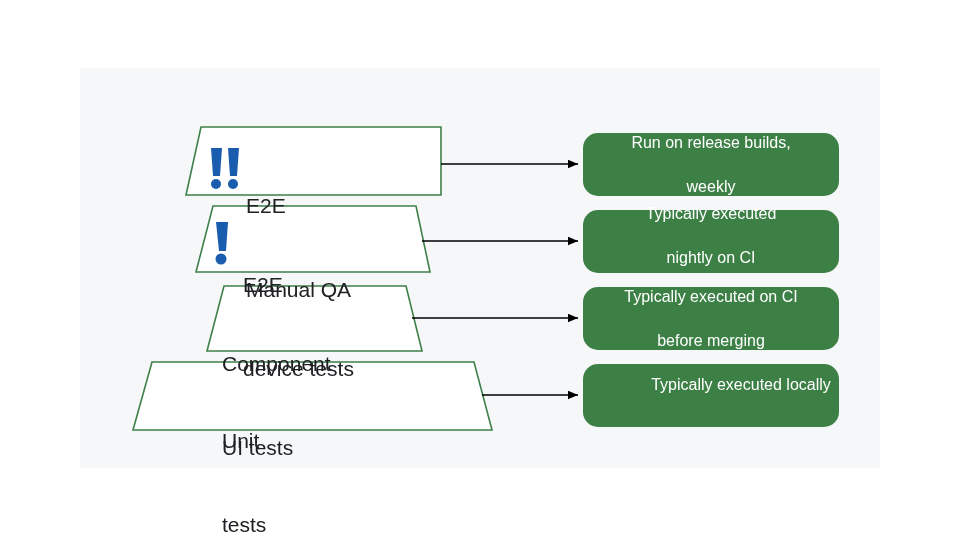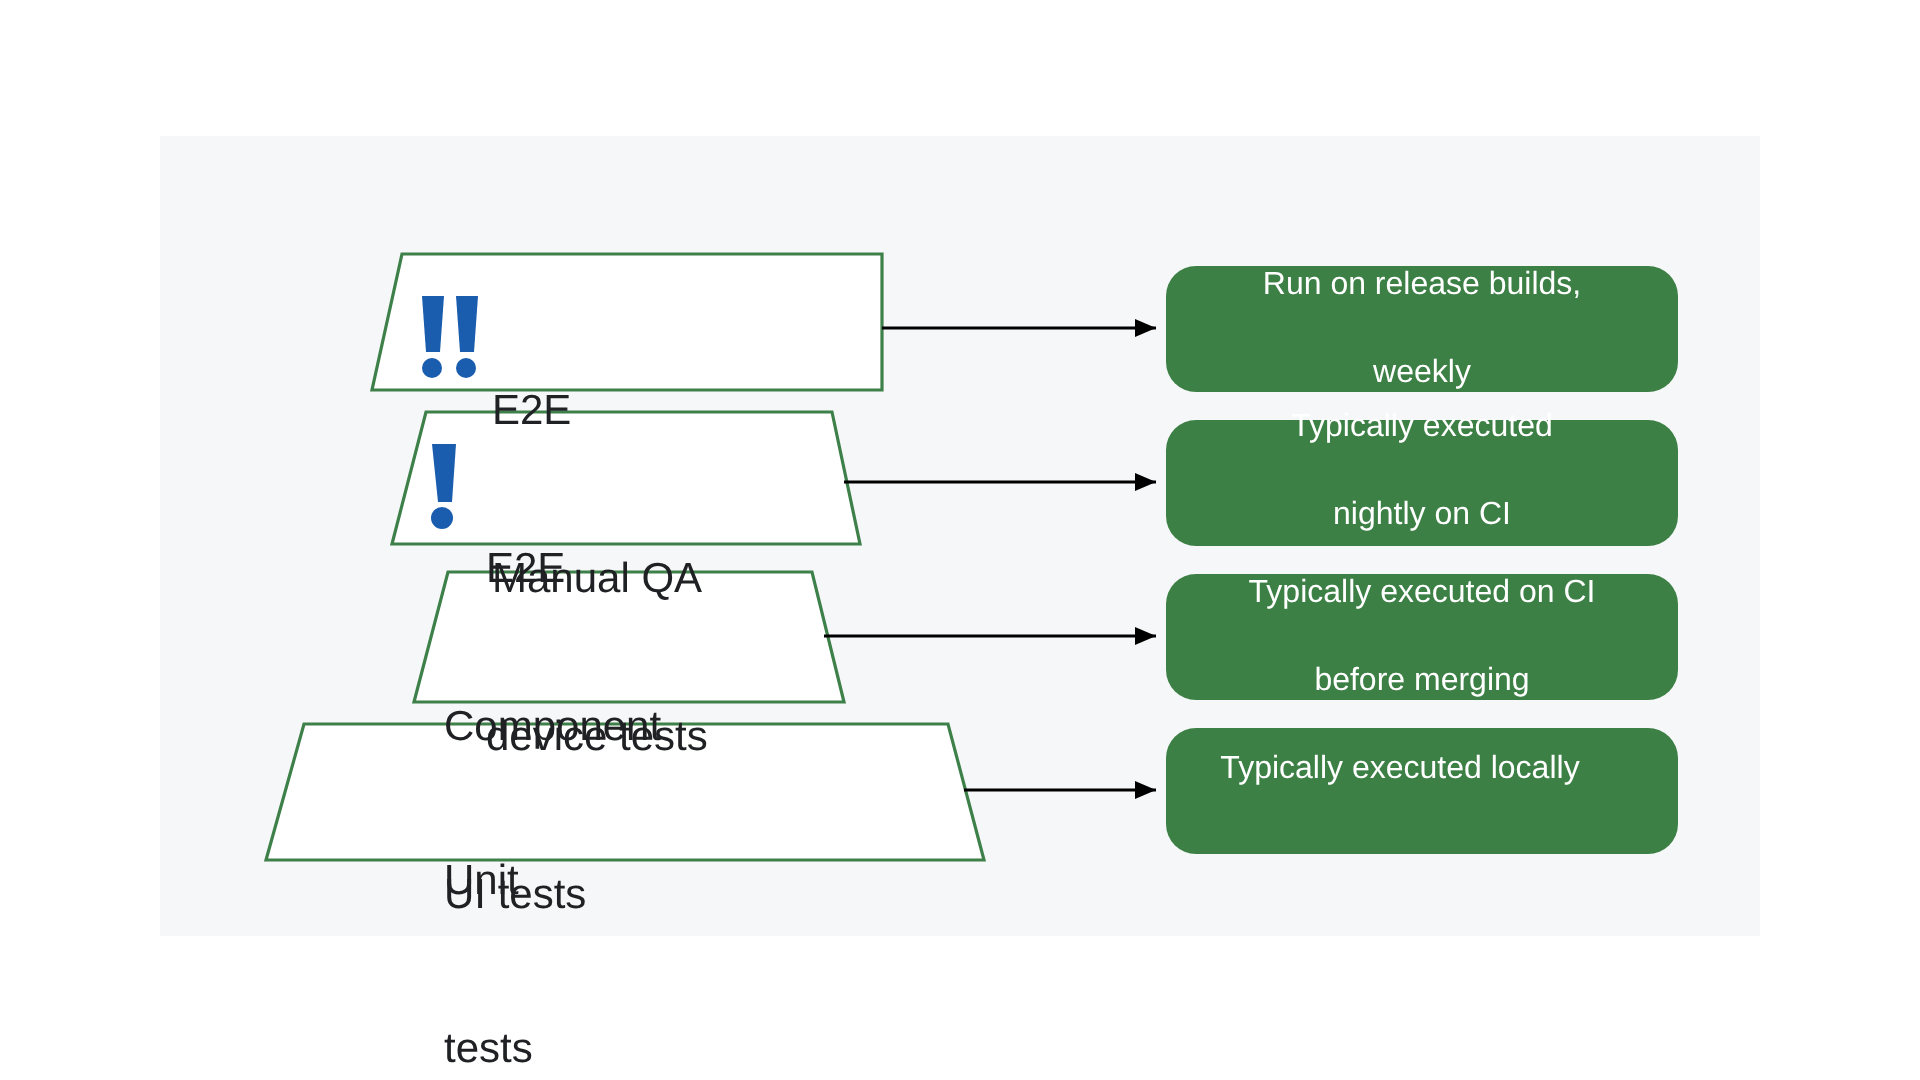--- a/index.html
+++ b/index.html
@@ -136,19 +136,19 @@
     </span>
   </div>
 
   <div class="callout-text" style="left:589px; top:287px; width:244px; height:63px;">
     <span>
       <span>Typically executed on CI</span><br>
       <span>before merging</span>
     </span>
   </div>
 
-  <div class="callout-text" style="left:578px; top:364px; width:244px; height:63px;">
+  <div class="callout-text" style="left:619px; top:364px; width:244px; height:63px;">
     <span>
       <span>Typically executed locally</span><br>
     </span>
   </div>
 
 </div>
 
 </body></html>

